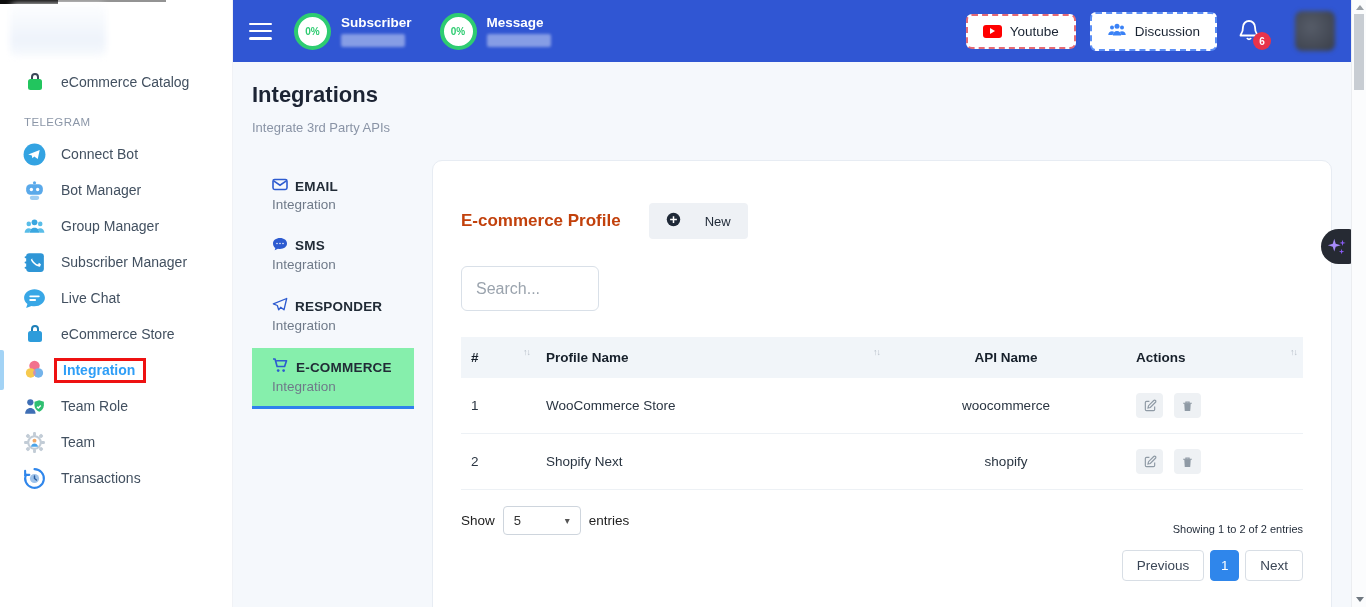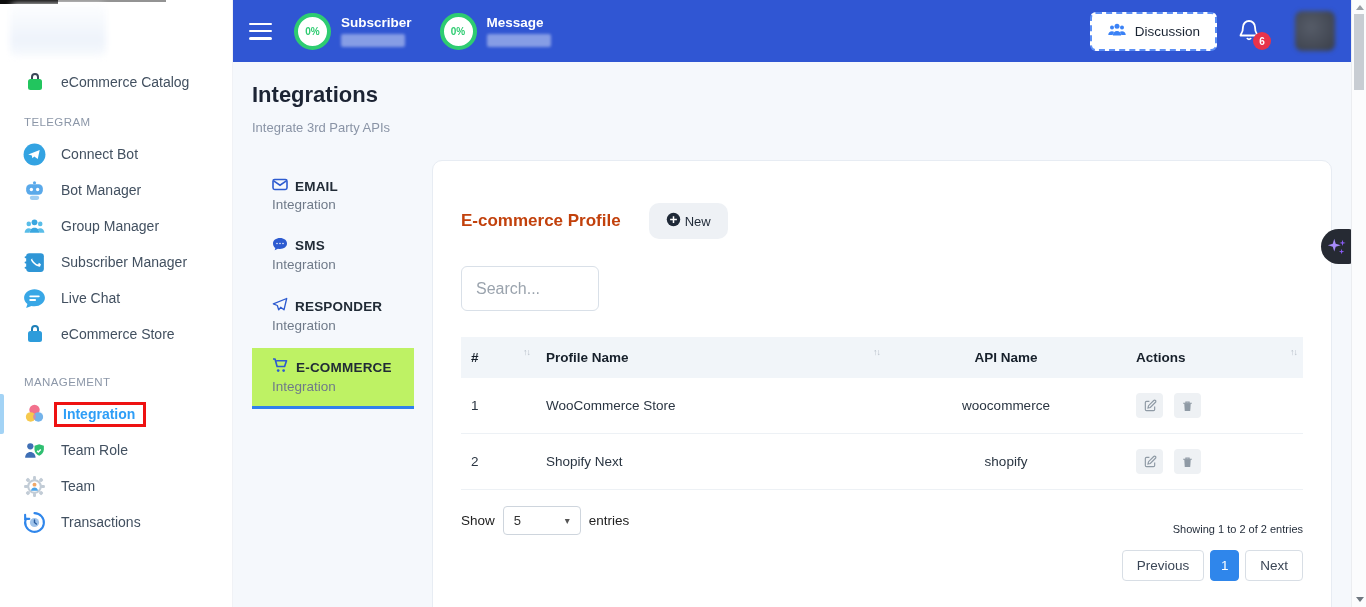--- a/index.html
+++ b/index.html
@@ -41,26 +41,26 @@
 
   
   .content{position:absolute;left:233px;top:62px;right:15px;bottom:0;background:#f5f8fc;overflow:hidden}
   .page-title{position:absolute;left:19px;top:20px;font-size:22px;font-weight:700;color:#1c2434}
   .page-sub{position:absolute;left:19px;top:58px;font-size:13px;color:#8a94a6}
 
   .tabs{position:absolute;left:19px;top:106px;width:162px}
   .tab{padding:10px 10px 12px 20px;margin-bottom:3px;cursor:pointer}
   .tab-line1{display:flex;align-items:center;gap:7px;font-size:13.5px;font-weight:700;color:#212b36;letter-spacing:.2px}
   .tab-line2{margin-top:3px;font-size:13.5px;color:#6f7a89;padding-left:0}
-  .tab.active{background:#bef264;border-bottom:3px solid #2f80ed}
+  .tab.active{background:#86efac;border-bottom:3px solid #2f80ed}
 
   .card{position:absolute;left:199px;top:98px;width:900px;height:562px;background:#fff;border:1px solid #e7ecf3;border-radius:10px;padding:26px 28px}
   .panel-head{display:flex;align-items:center;gap:28px;margin-top:16px}
   .panel-title{font-size:17px;font-weight:700;color:#c2410c}
-  .new-btn{display:flex;align-items:center;gap:4px;background:#eef1f5;border:none;border-radius:10px;padding:9px 17px;font-size:13px;color:#1f2937;cursor:pointer;font-family:inherit}
+  .new-btn{display:flex;align-items:center;gap:24px;background:#eef1f5;border:none;border-radius:4px;padding:9px 17px;font-size:13px;color:#1f2937;cursor:pointer;font-family:inherit}
   .search-input{margin-top:27px;width:138px;height:45px;border:1px solid #d9e0e8;border-radius:6px;padding:0 14px;font-size:16px;color:#334;outline:none;font-family:inherit;display:block}
   .search-input::placeholder{color:#9aa3ad}
 
   table{width:100%;border-collapse:collapse;margin-top:26px}
   thead th{background:#f1f5f9;font-size:13.5px;font-weight:700;color:#17202b;text-align:left;padding:13px 10px;position:relative}
   th.c-idx{width:75px}th.c-name{width:350px}th.c-api{width:240px;text-align:center}th.c-act{width:auto}
   .sort{position:absolute;right:6px;top:10px;font-size:9px;color:#b6bec8;letter-spacing:-1px}
   tbody td{font-size:13.5px;color:#2a3542;padding:15px 10px;border-bottom:1px solid #edf1f5}
   td.api{text-align:center}
   .act-btn{width:27px;height:25px;background:#eef1f4;border:none;border-radius:4px;display:inline-flex;align-items:center;justify-content:center;margin-right:7px;cursor:pointer;vertical-align:middle}
@@ -164,21 +164,20 @@
     <div class="side-item">
       <span class="s-ico">
         <svg width="24" height="24" viewBox="0 0 24 24">
             <path d="M9 10V7a3 3 0 0 1 6 0v3" fill="none" stroke="#1d7fb8" stroke-width="2"></path>
             <rect x="5" y="9" width="14" height="11" rx="2.5" fill="#2d9cdb"></rect>
           </svg>
       </span>
       <span>eCommerce Store</span>
     </div>
 
-    <div class="side-section" style="margin-top:16px">MANAGEMENT</div>
 
     <div class="side-item active">
       <span class="active-bar"></span>
       <span class="s-ico">
         <svg width="26" height="26" viewBox="0 0 24 24">
             <circle cx="12" cy="8" r="5" fill="#f2718d"></circle>
             <circle cx="8.3" cy="14.8" r="4.6" fill="#f6c94e"></circle>
             <circle cx="15.7" cy="14.8" r="4.6" fill="#74b3ea"></circle>
             <path d="M12 11.5a4.9 4.9 0 0 1 0 6.2 4.9 4.9 0 0 1 0-6.2z" fill="#cf8fb0"></path>
           </svg>
@@ -254,20 +253,24 @@
     <div class="ring">
         <span>0%</span>
       </div>
     <div class="stat-col">
       <span class="stat-label">Message</span>
       <span class="stat-blur"></span>
     </div>
   </div>
 
   <div class="top-right">
+    <button class="pill-btn yt">
+      <span class="yt-ico"></span>
+      <span>Youtube</span>
+    </button>
     <button class="pill-btn disc">
       <span>
         <svg width="20" height="16" viewBox="0 0 24 18">
             <g fill="#3b82f6">
               <circle cx="6" cy="6" r="2.4"></circle>
               <circle cx="18" cy="6" r="2.4"></circle>
               <circle cx="12" cy="4.6" r="3"></circle>
               <path d="M1.5 15c0-2.8 2-4.6 4.5-4.6 1 0 2 .3 2.7.9-1.1 1-1.8 2.3-1.8 3.7zM22.5 15c0-2.8-2-4.6-4.5-4.6-1 0-2 .3-2.7.9 1.1 1 1.8 2.3 1.8 3.7z"></path>
               <path d="M7 15.5c0-3.1 2.2-5.2 5-5.2s5 2.1 5 5.2z"></path>
             </g>

